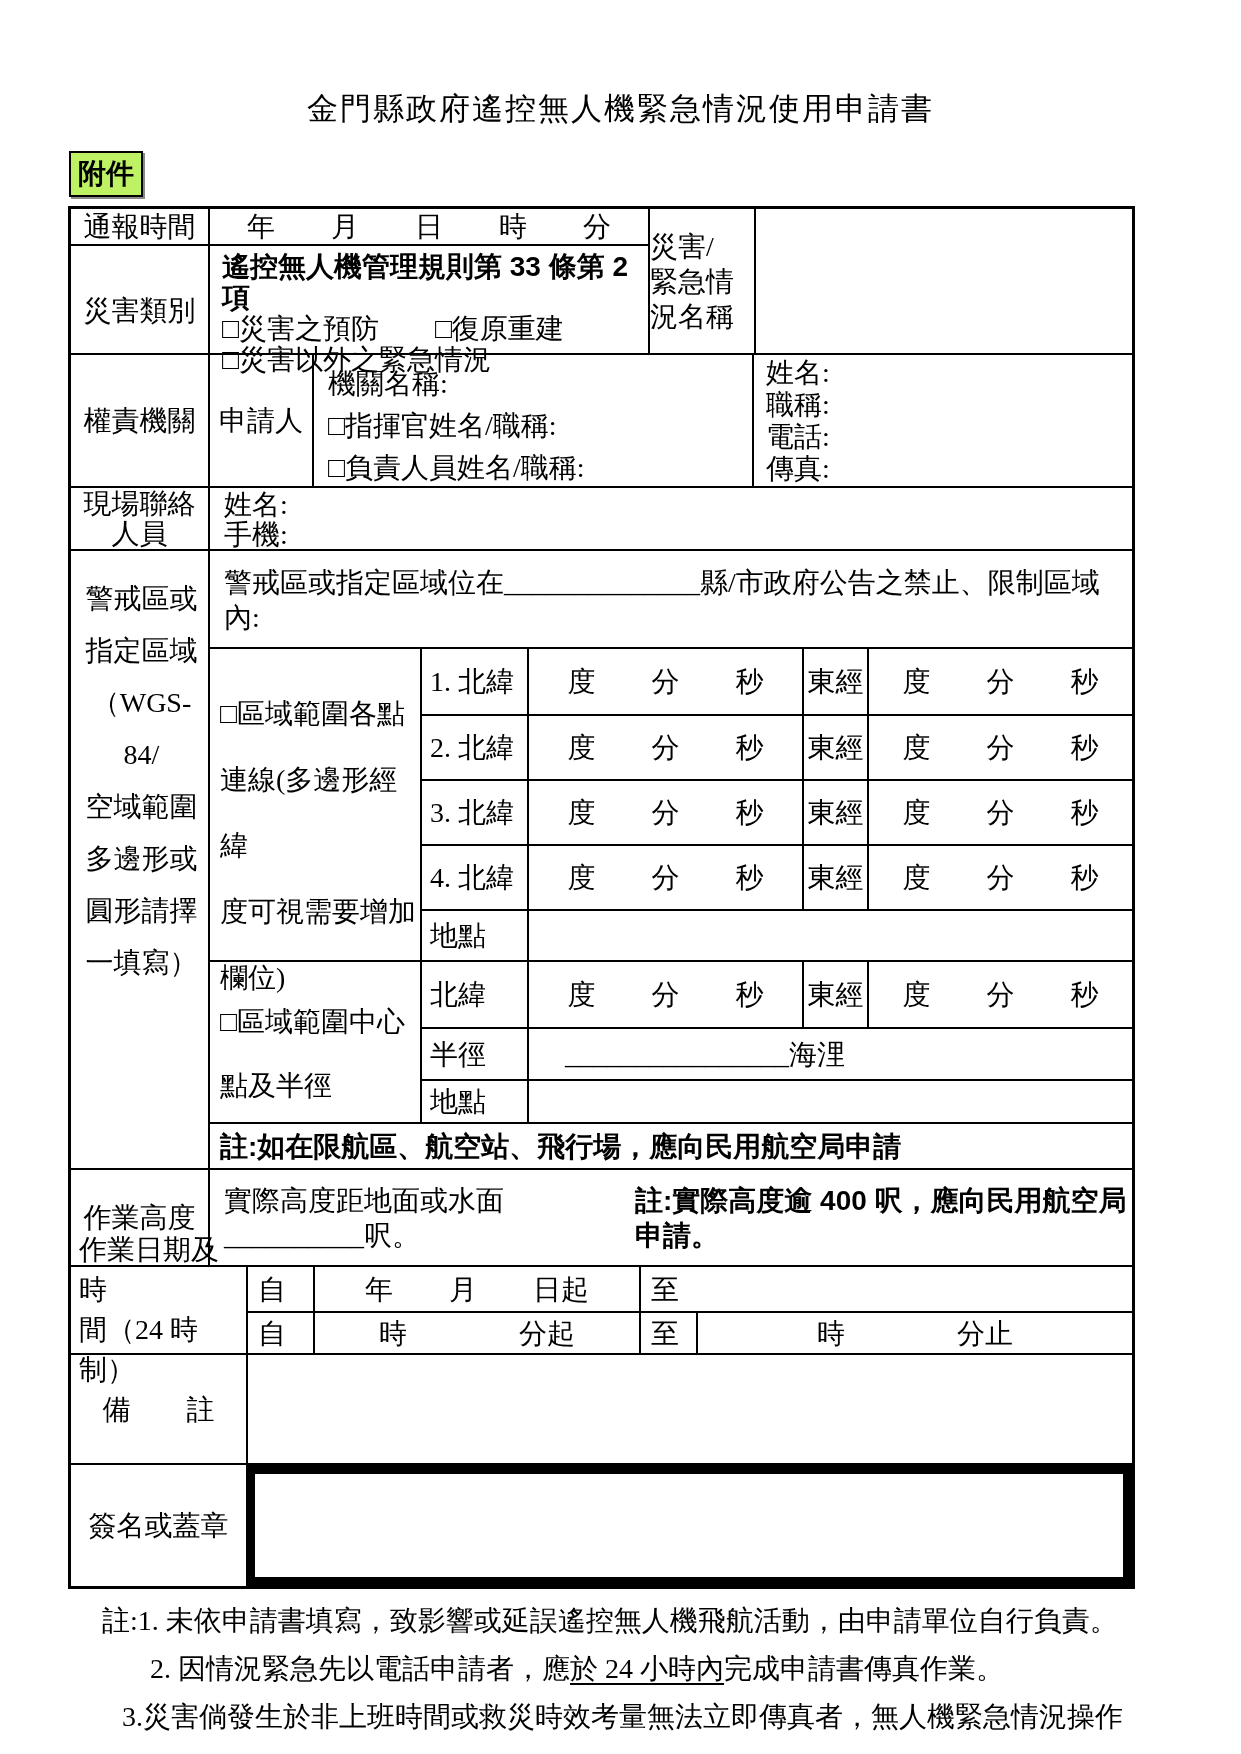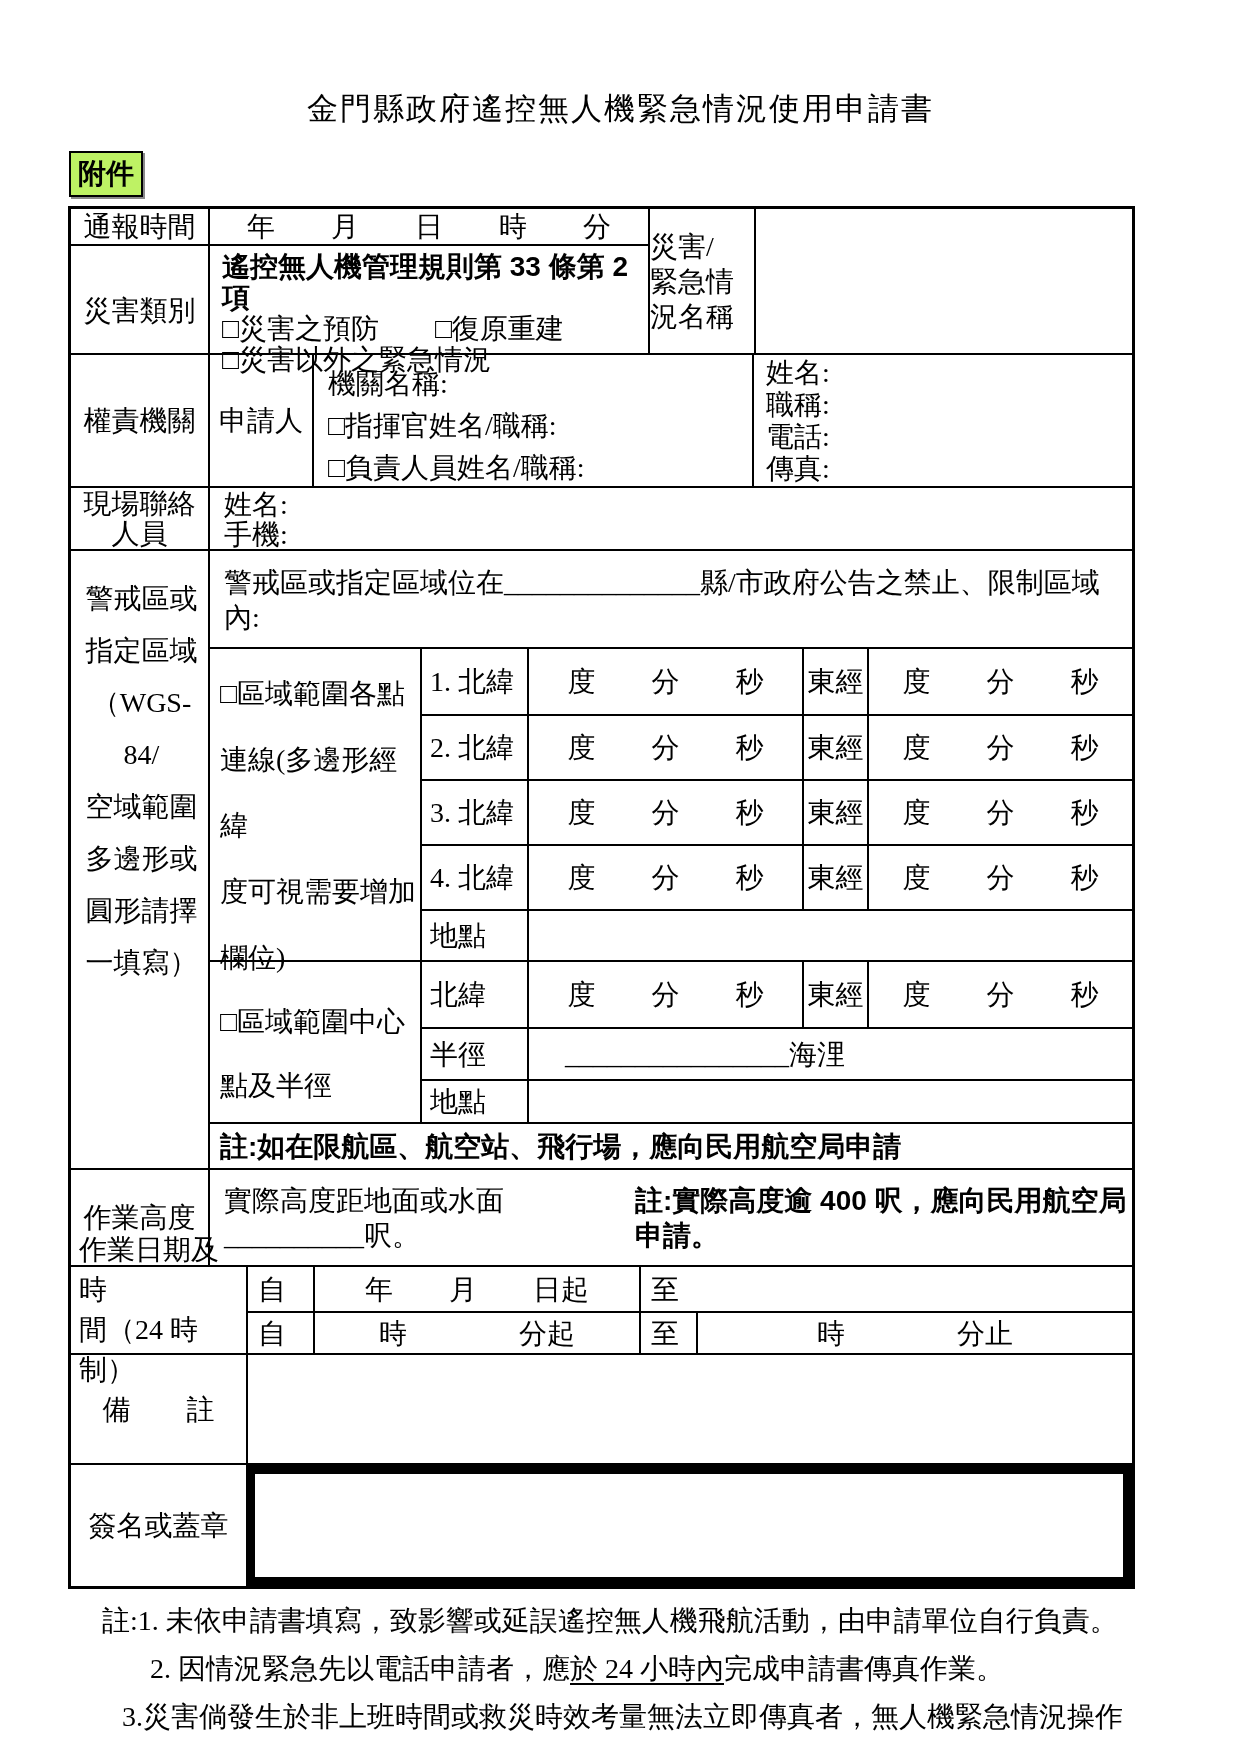--- a/index.html
+++ b/index.html
@@ -40,21 +40,21 @@
   .col { display: flex; flex-direction: column; }
   .bt { border-top: 2px solid #000; }
   .bl { border-left: 2px solid #000; }
   .f1 { flex: 1; min-width: 0; }
   .pre { white-space: pre-line; }
   .lab { display:flex; align-items:center; justify-content:center; text-align:center; }
   .ctr { display:flex; align-items:center; justify-content:center; text-align:center; }
   .vctr { display:flex; align-items:center; }
   .bold { font-family:"Liberation Sans", sans-serif; font-weight:bold; }
   .zone-lab { padding: 22px 2px 0 6px; line-height: 52px; text-align:center; }
-  .cb-lab  { padding: 12px 4px 0 10px; line-height: 66px; text-align:left; }
+  .cb-lab  { padding: 32px 4px 0 10px; line-height: 66px; text-align:left; }
   .coord-lab { display:flex; align-items:center; padding-left: 8px; }
   .loc-line { padding: 14px 0 0 14px; }
   .note-line { display:flex; align-items:center; padding-left: 10px; }
   .sig-cell { position: relative; padding: 0; }
   .sigbox { position:absolute; left:0; top:0; width:100%; height:100%; border: 9px solid #000; }
   .footer {
     position: absolute; left: 52px; top: 1604px; width: 1100px;
     font-size: 28px;
   }
   .fnote { line-height: 34px; margin-bottom: 14px; }

